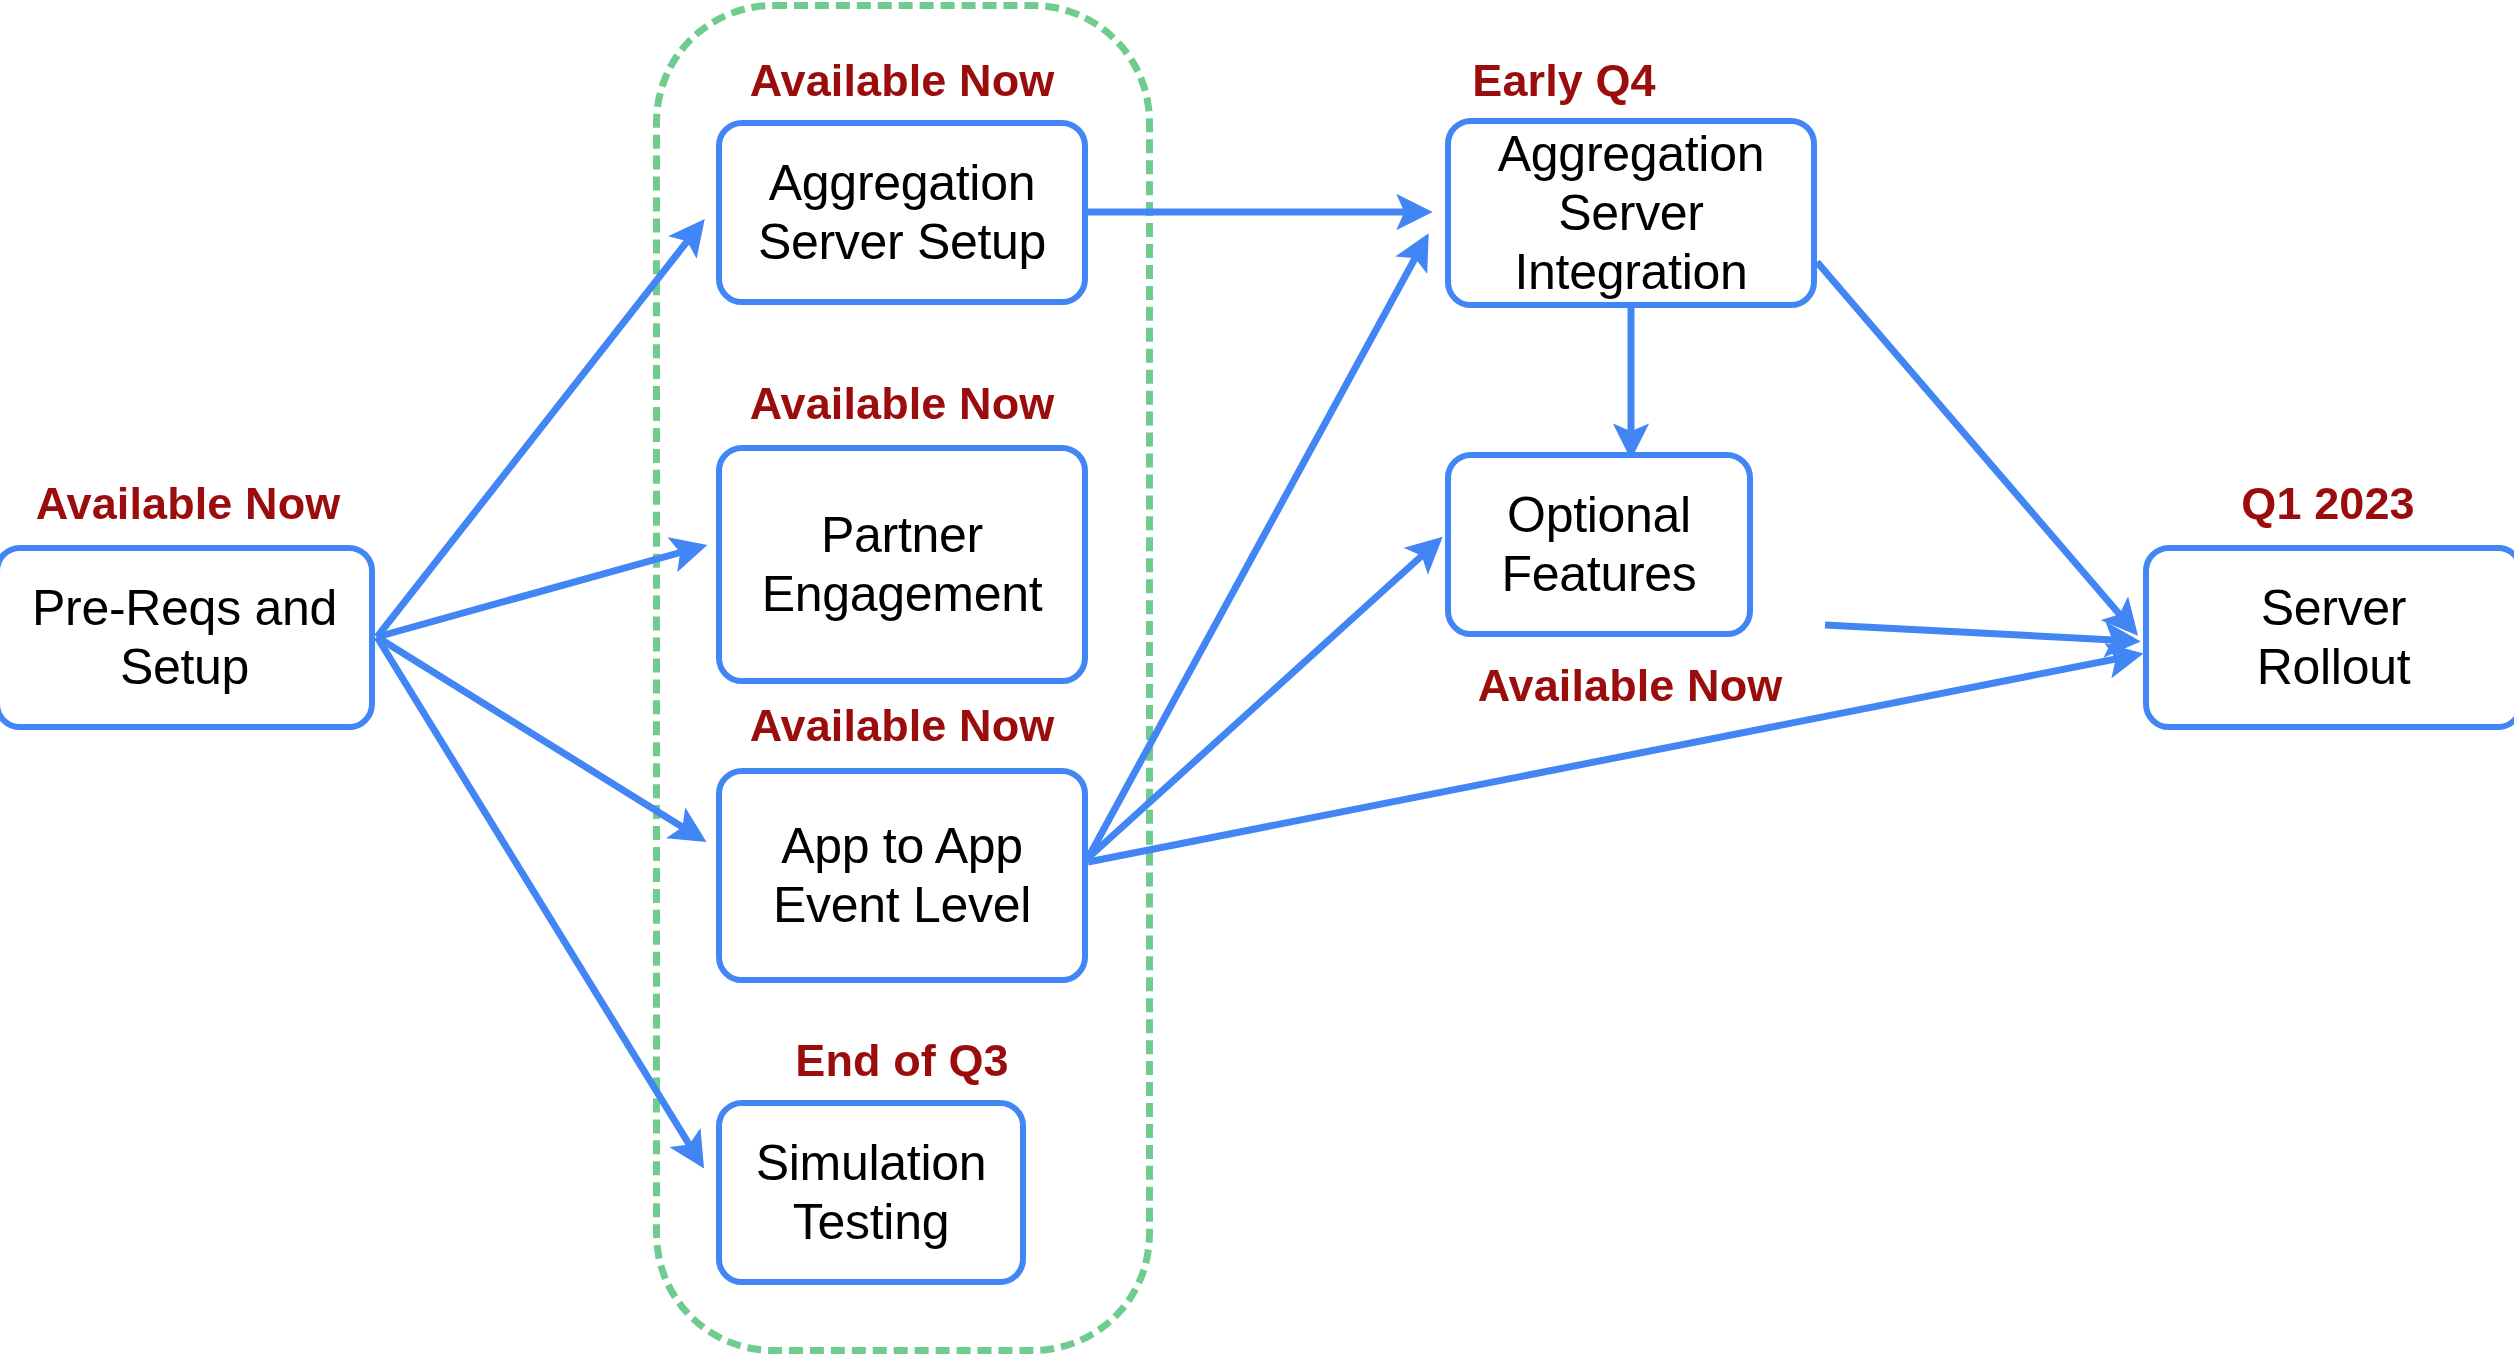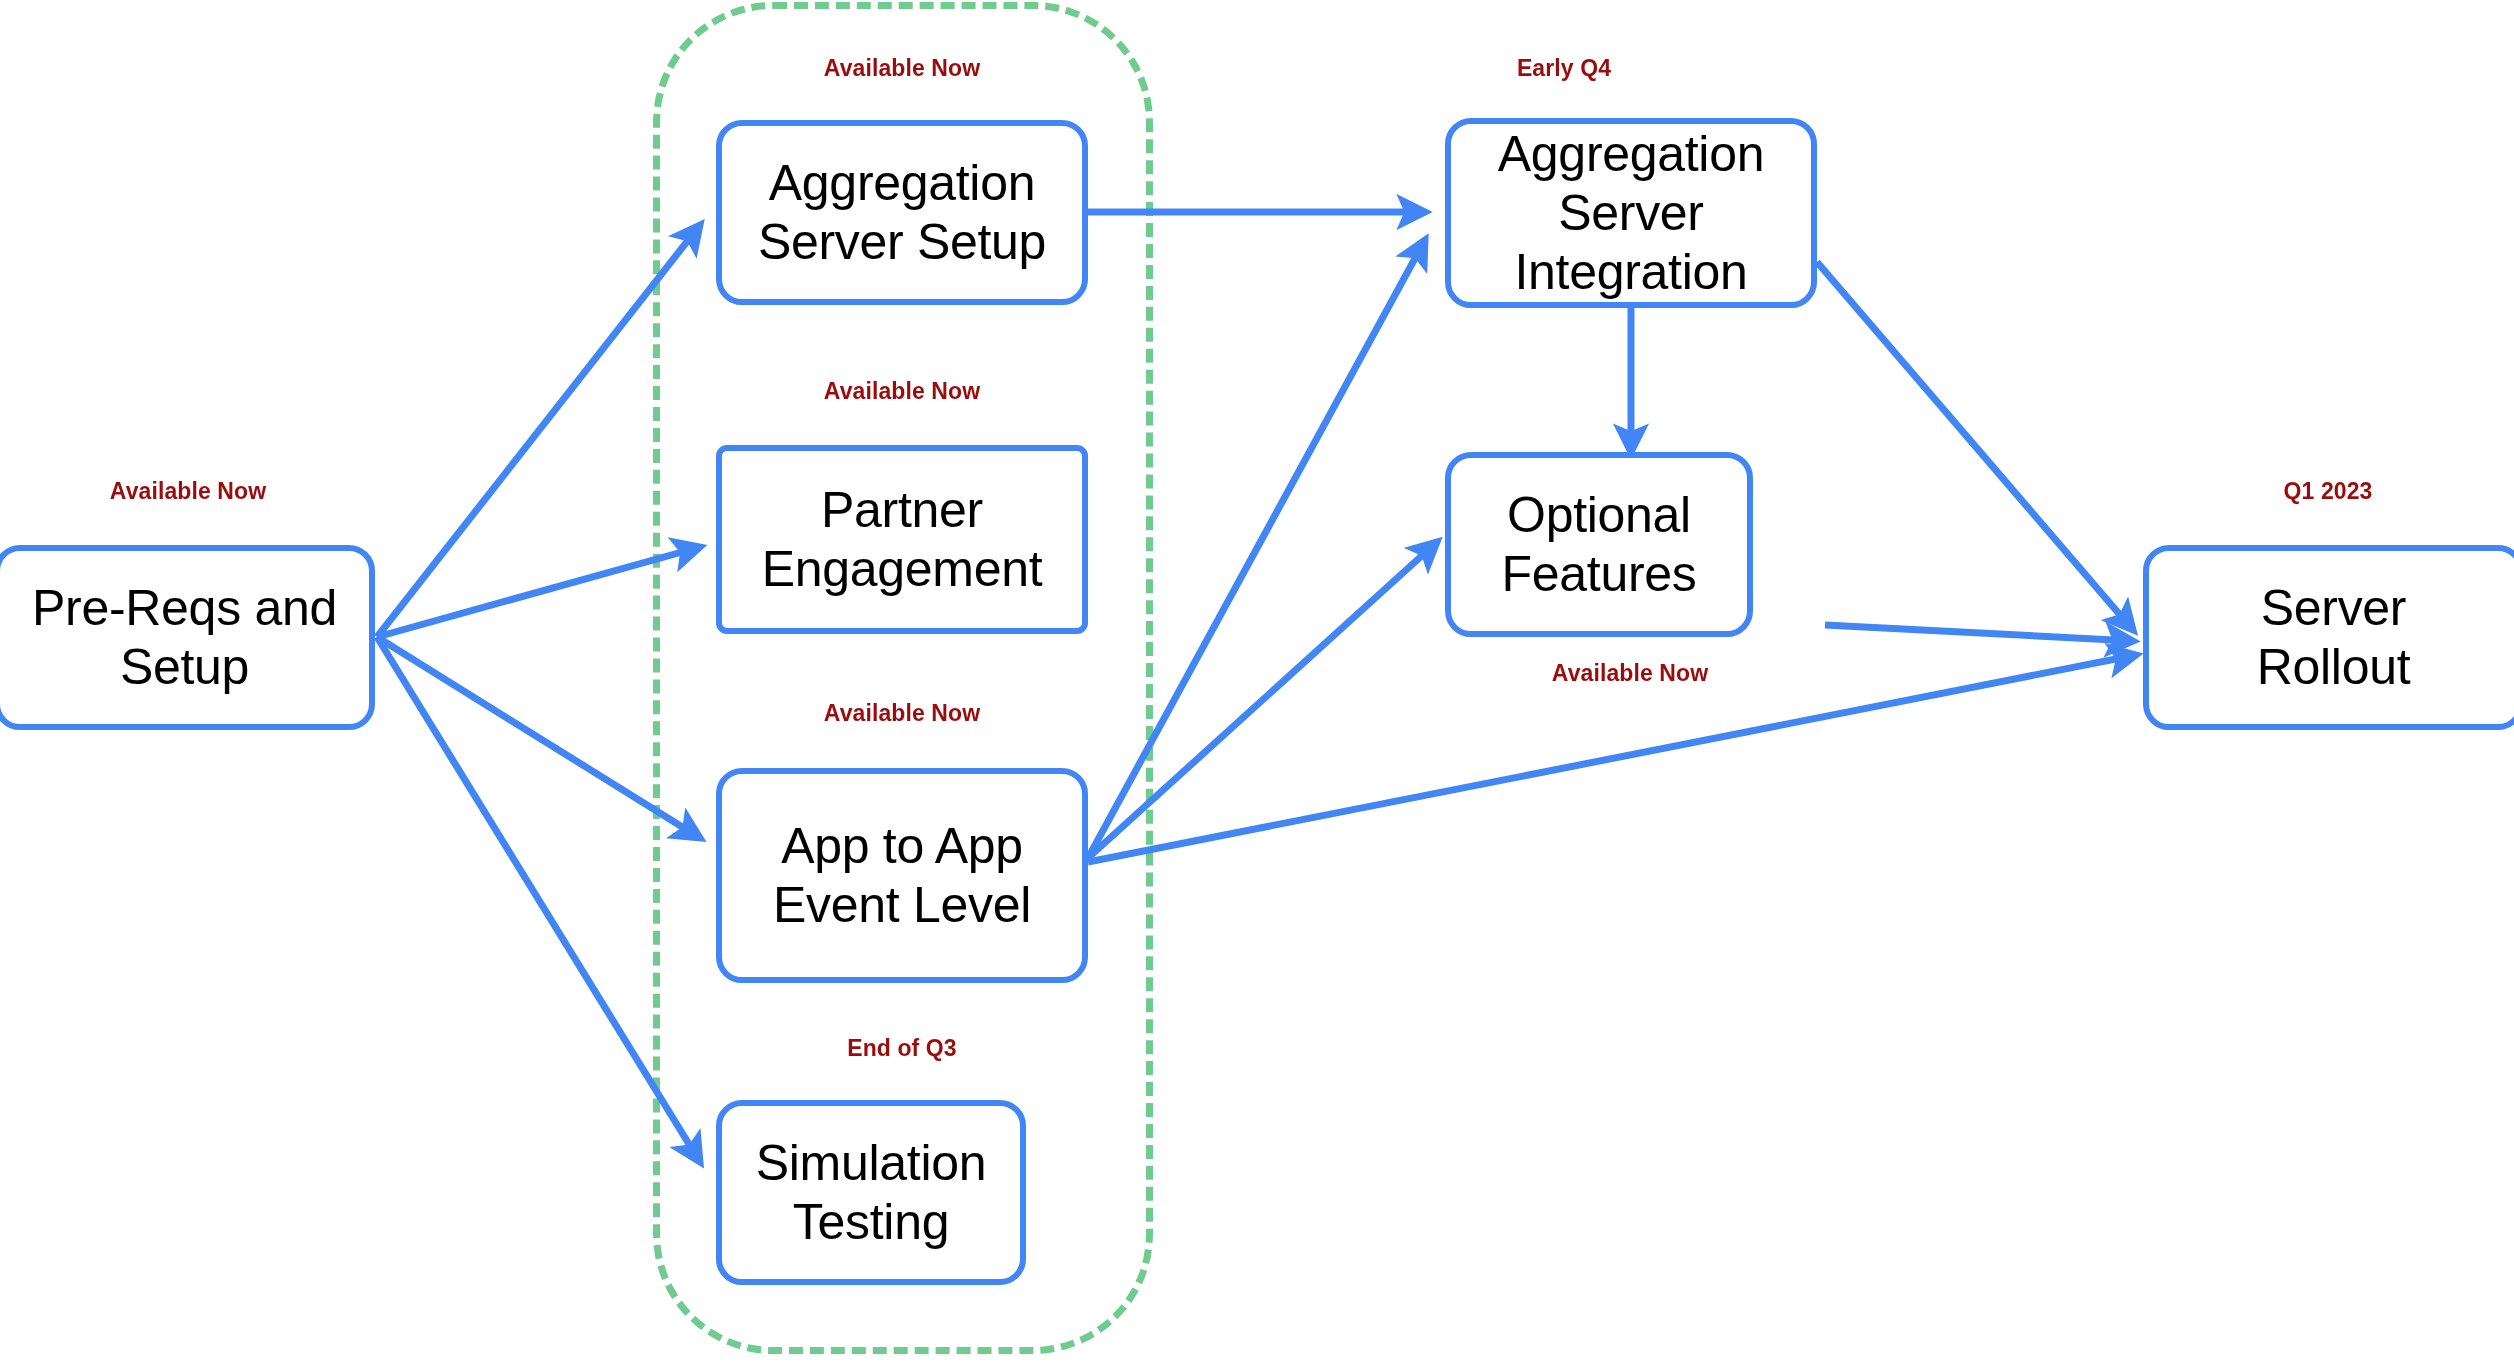--- a/index.html
+++ b/index.html
@@ -49,21 +49,21 @@
     padding: 4px 14px;
     z-index: 3;
   }
   .node-label {
     display: block;
     white-space: pre-line;
   }
   .eta {
     position: absolute;
     color: #9B0D0D;
-    font-size: 23px;
+    font-size: 45px;
     font-weight: bold;
     letter-spacing: 0.1px;
     text-align: center;
     white-space: nowrap;
     z-index: 4;
     transform: translateX(-50%);
   }
 </style>
 </head>
 <body>
@@ -105,21 +105,21 @@
 Setup</span>
   </div>
 
   <div class="eta" style="left:902px; top:55px;">Available Now</div>
   <div class="node" style="left:716px; top:120px; width:372px; height:185px;">
     <span class="node-label">Aggregation
 Server Setup</span>
   </div>
 
   <div class="eta" style="left:902px; top:378px;">Available Now</div>
-  <div class="node" style="left:716px; top:445px; width:372px; height:189px;border-radius:11px;">
+  <div class="node" style="left:716px; top:445px; width:372px; height:239px;">
     <span class="node-label">Partner
 Engagement</span>
   </div>
 
   <div class="eta" style="left:902px; top:700px;">Available Now</div>
   <div class="node" style="left:716px; top:768px; width:372px; height:215px;">
     <span class="node-label">App to App
 Event Level</span>
   </div>
 

